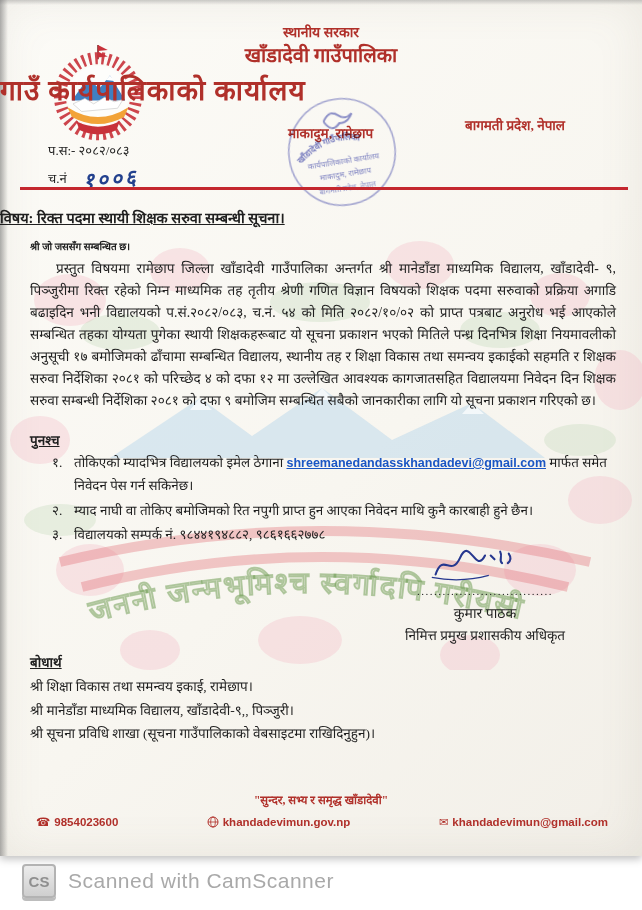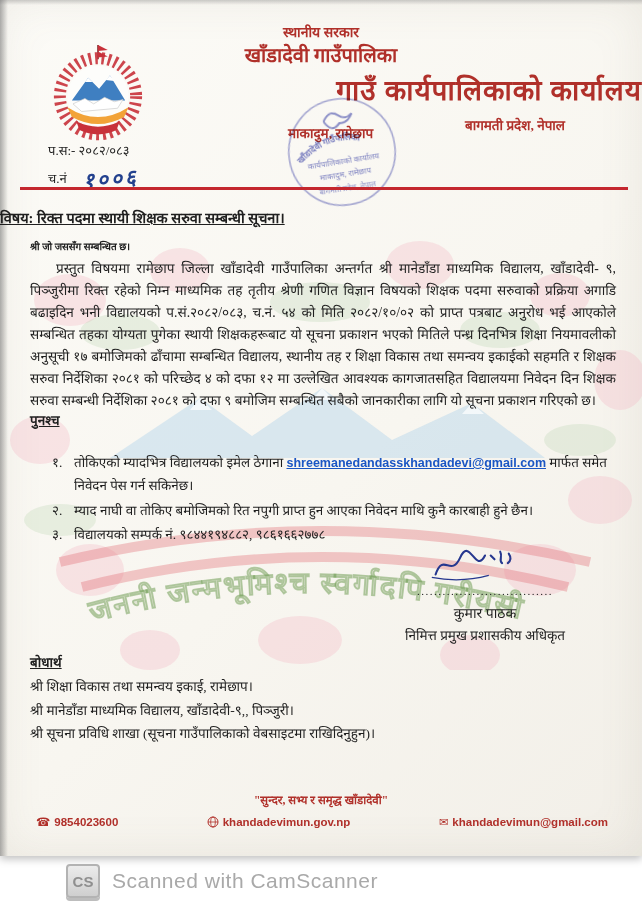--- a/index.html
+++ b/index.html
@@ -18,21 +18,21 @@
     background:linear-gradient(to right,rgba(110,110,110,.55),rgba(160,160,160,0));}
   .edge-top{position:absolute;left:0;top:0;width:642px;height:5px;
     background:linear-gradient(to bottom,rgba(120,120,120,.35),rgba(160,160,160,0));}
 
   
   .hdr-red{color:#b0302a;}
   .hdr-line1{position:absolute;top:22px;left:0;width:642px;text-align:center;
     font-size:14px;font-weight:bold;}
   .hdr-muni{position:absolute;top:41px;left:0;width:642px;text-align:center;
     font-size:20px;font-weight:bold;}
-  .hdr-office{position:absolute;top:70px;left:0;width:642px;text-align:right;
+  .hdr-office{position:absolute;top:70px;left:0;width:642px;text-align:left;
     font-size:28px;font-weight:bold;letter-spacing:1px;}
   .hdr-addr{position:absolute;top:124px;left:288px;font-size:13.5px;font-weight:bold;}
   .hdr-prov{position:absolute;top:116px;left:430px;width:170px;text-align:center;
     font-size:13.5px;font-weight:bold;}
 
   .emblem{position:absolute;left:42px;top:44px;width:112px;height:98px;}
 
   .stamp{position:absolute;left:280px;top:94px;width:124px;height:116px;
     transform:rotate(-9deg);opacity:.85;mix-blend-mode:multiply;}
 
@@ -47,21 +47,21 @@
 
   .redline{position:absolute;top:187px;left:20px;width:608px;height:3px;background:#c4272e;}
 
   
   .subject{position:absolute;top:207px;left:0;width:536px;text-align:left;
     font-size:14.5px;font-weight:bold;text-decoration:underline;}
   .salutation{position:absolute;top:239px;left:30px;font-size:10px;font-weight:600;}
   .bodytext{position:absolute;top:258px;left:30px;width:586px;
     font-size:13.6px;line-height:1.62;text-align:justify;text-indent:26px;margin:0;}
 
-  .ps-title{position:absolute;top:411px;left:30px;font-size:13.5px;font-weight:bold;
+  .ps-title{position:absolute;top:431px;left:30px;font-size:13.5px;font-weight:bold;
     text-decoration:underline;}
   .ps-list{position:absolute;top:452px;left:52px;width:568px;font-size:13.4px;line-height:1.7;}
   .ps-item{display:flex;margin-bottom:2px;}
   .ps-num{width:22px;flex:0 0 22px;}
   .email-link{color:#1a56c4;font-weight:bold;text-decoration:underline;
     font-family:"Liberation Sans","DejaVu Sans",sans-serif;font-size:12.5px;}
 
   
   .sig-block{position:absolute;top:546px;right:32px;width:250px;text-align:center;}
   .sig-scribble{height:38px;}
@@ -82,21 +82,21 @@
     font-family:"Liberation Sans","DejaVu Sans",sans-serif;}
   .contact-item{display:flex;align-items:center;gap:4px;}
 
   
   .watermark{position:absolute;top:240px;left:0;width:642px;height:430px;z-index:0;
     pointer-events:none;}
   .layer{position:relative;z-index:1;}
 
   
   .camscanner{position:absolute;top:864px;left:22px;display:flex;align-items:center;gap:12px;
-    font-family:"Liberation Sans","DejaVu Sans",sans-serif;color:#a9a9a9;margin-left:44px;}
+    font-family:"Liberation Sans","DejaVu Sans",sans-serif;color:#a9a9a9;}
   .cs-badge{width:30px;height:30px;border:2px solid #b3b3b3;border-radius:4px;
     display:flex;align-items:center;justify-content:center;font-size:15px;font-weight:bold;
     color:#8f8f8f;background:linear-gradient(#ececec,#cfcfcf);
     box-shadow:0 3px 0 #bdbdbd;}
   .cs-text{font-size:21px;letter-spacing:.5px;}
 </style>
 </head>
 <body>
 
 <div class="page">

